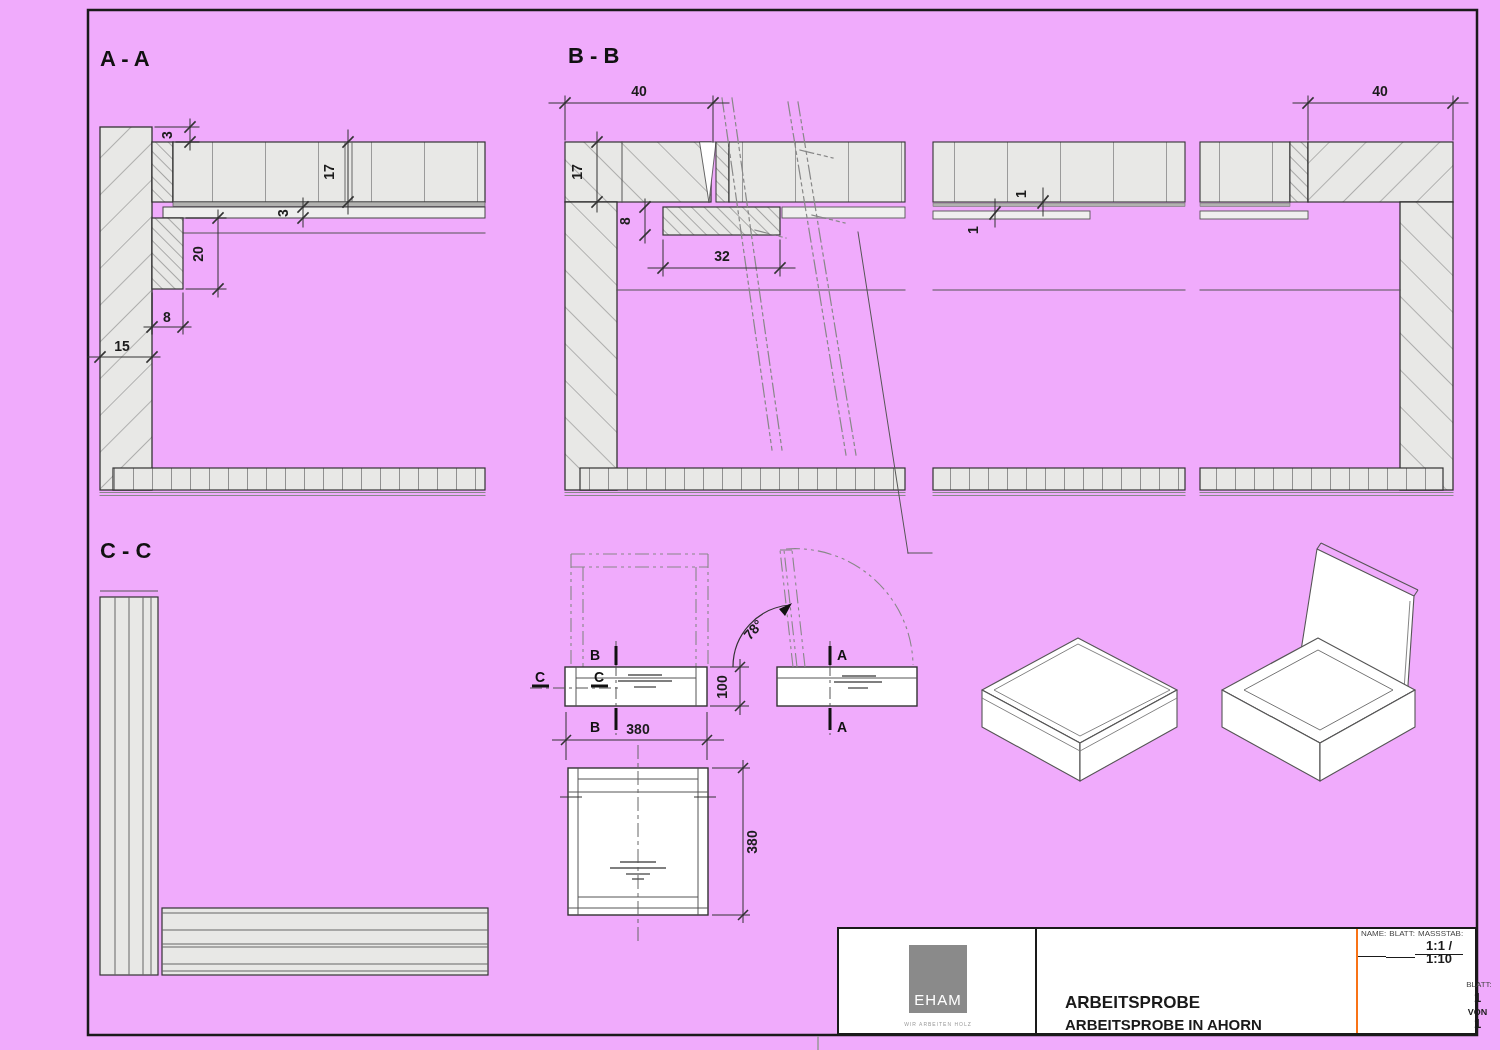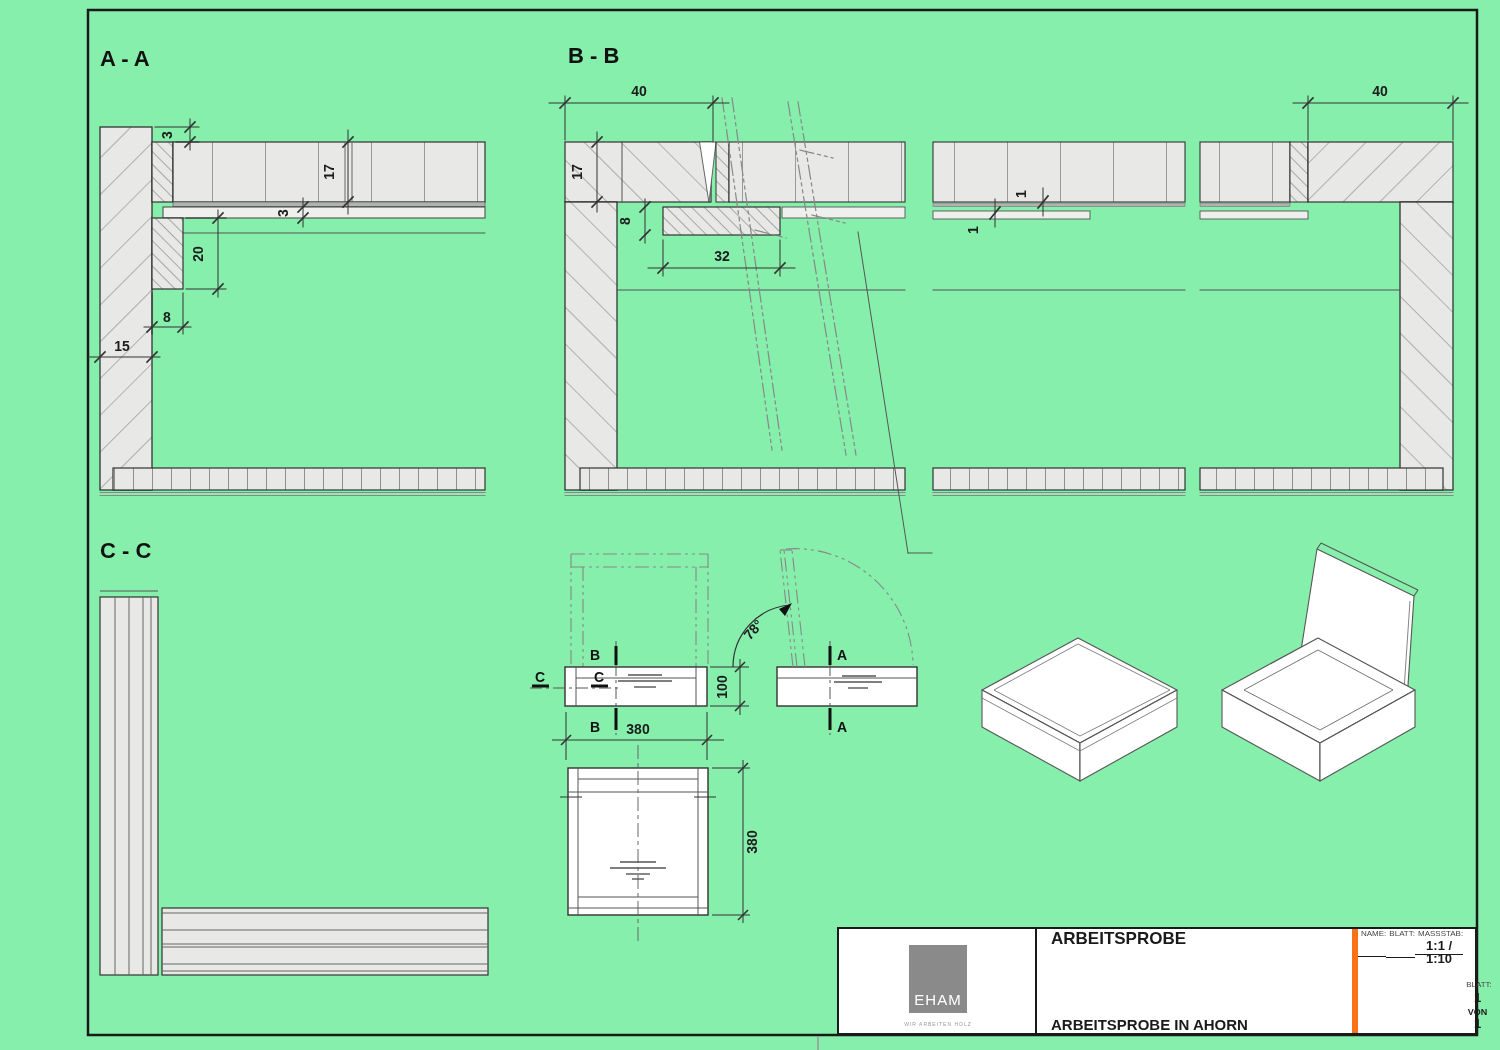--- a/index.html
+++ b/index.html
@@ -1,34 +1,34 @@
 <!DOCTYPE html>
 <html><head>
 <meta charset="utf-8">
 <style>
   html,body{margin:0;padding:0;background:#fff;}
-  #page{position:relative;width:1500px;height:1050px;background:#86efac;overflow:hidden;
+  #page{position:relative;width:1500px;height:1050px;background:#f0abfc;overflow:hidden;
         font-family:"Liberation Sans",sans-serif;color:#1a1a1a;}
   svg{position:absolute;left:0;top:0;}
   text{font-family:"Liberation Sans",sans-serif;}
   .sec-title{font-size:22px;font-weight:bold;fill:#111;}
   .dim{font-size:14px;font-weight:bold;fill:#1c1c1c;}
   .marker{font-size:14px;font-weight:bold;fill:#111;}
   
   .tblock{position:absolute;left:837px;top:927px;width:640px;height:108px;background:#fff;
           border:2px solid #1a1a1a;box-sizing:border-box;display:flex;}
   .tb-logo{width:198px;border-right:2px solid #1a1a1a;box-sizing:border-box;position:relative;}
   .logo-box{position:absolute;left:70px;top:16px;width:58px;height:68px;background:#8a8a8a;
             display:flex;align-items:flex-end;justify-content:center;}
   .logo-text{color:#fff;font-size:15px;font-weight:400;letter-spacing:1px;line-height:1;
              padding-bottom:6px;font-stretch:condensed;}
   .logo-tag{position:absolute;left:0;top:92px;width:198px;text-align:center;font-size:5px;
             color:#9a9a9a;letter-spacing:1px;}
-  .tb-title{flex:1;border-right:6px solid #f97316;box-sizing:border-box;display:flex;
-            flex-direction:column;justify-content:space-between;padding-left:14px;gap:3px;}
+  .tb-title{flex:1;border-right:2px solid #f97316;box-sizing:border-box;display:flex;
+            flex-direction:column;justify-content:flex-end;padding-left:28px;gap:3px;}
   .tb-title .t1{font-size:17px;font-weight:bold;}
   .tb-title .t2{font-size:15px;font-weight:bold;}
   .tb-info{width:117px;display:flex;flex-direction:row;box-sizing:border-box;}
   .tb-row{border-bottom:1.5px solid #1a1a1a;box-sizing:border-box;position:relative;}
   .tb-row:last-child{border-bottom:none;margin-top:44px;}
   .tb-lbl{font-size:8px;color:#444;padding:1px 0 0 3px;line-height:1.1;}
   .tb-val{font-size:13px;font-weight:bold;text-align:center;line-height:1;}
   .tb-von{font-size:9px;font-weight:bold;text-align:center;}
 </style>
 </head>

